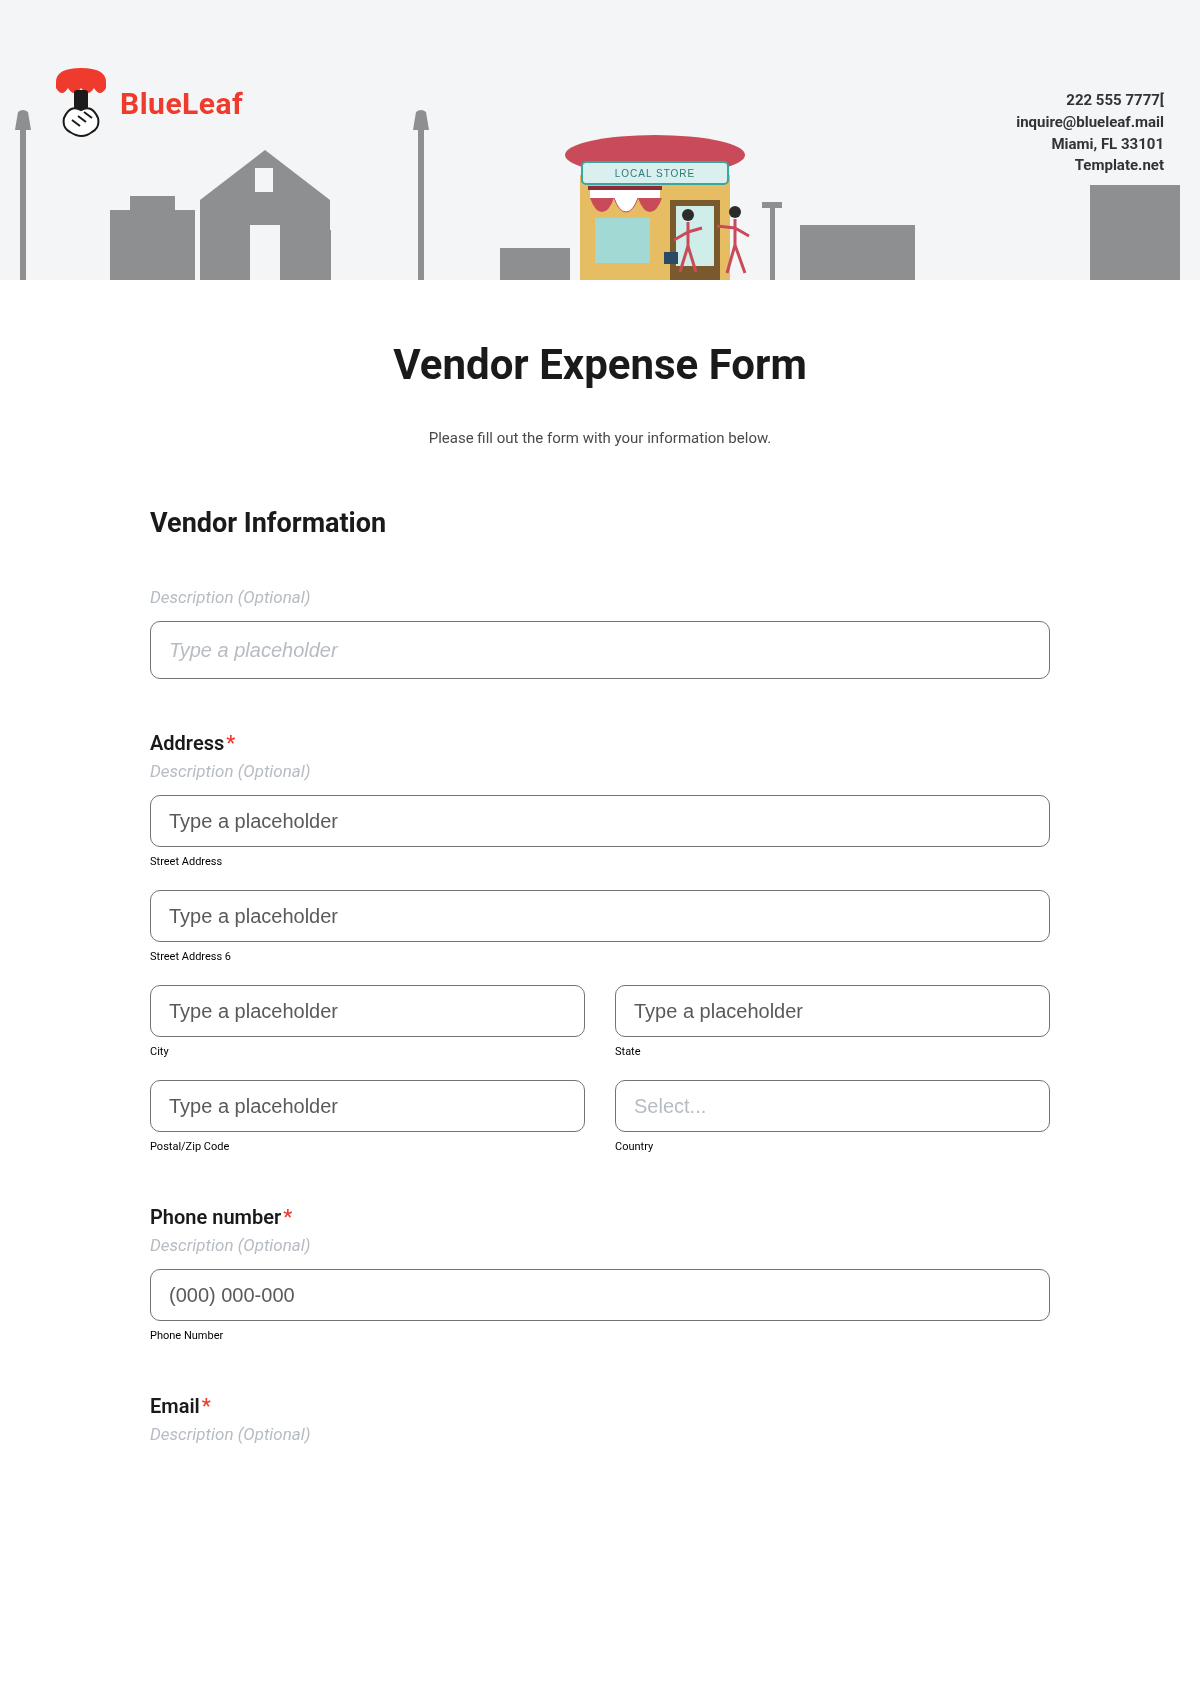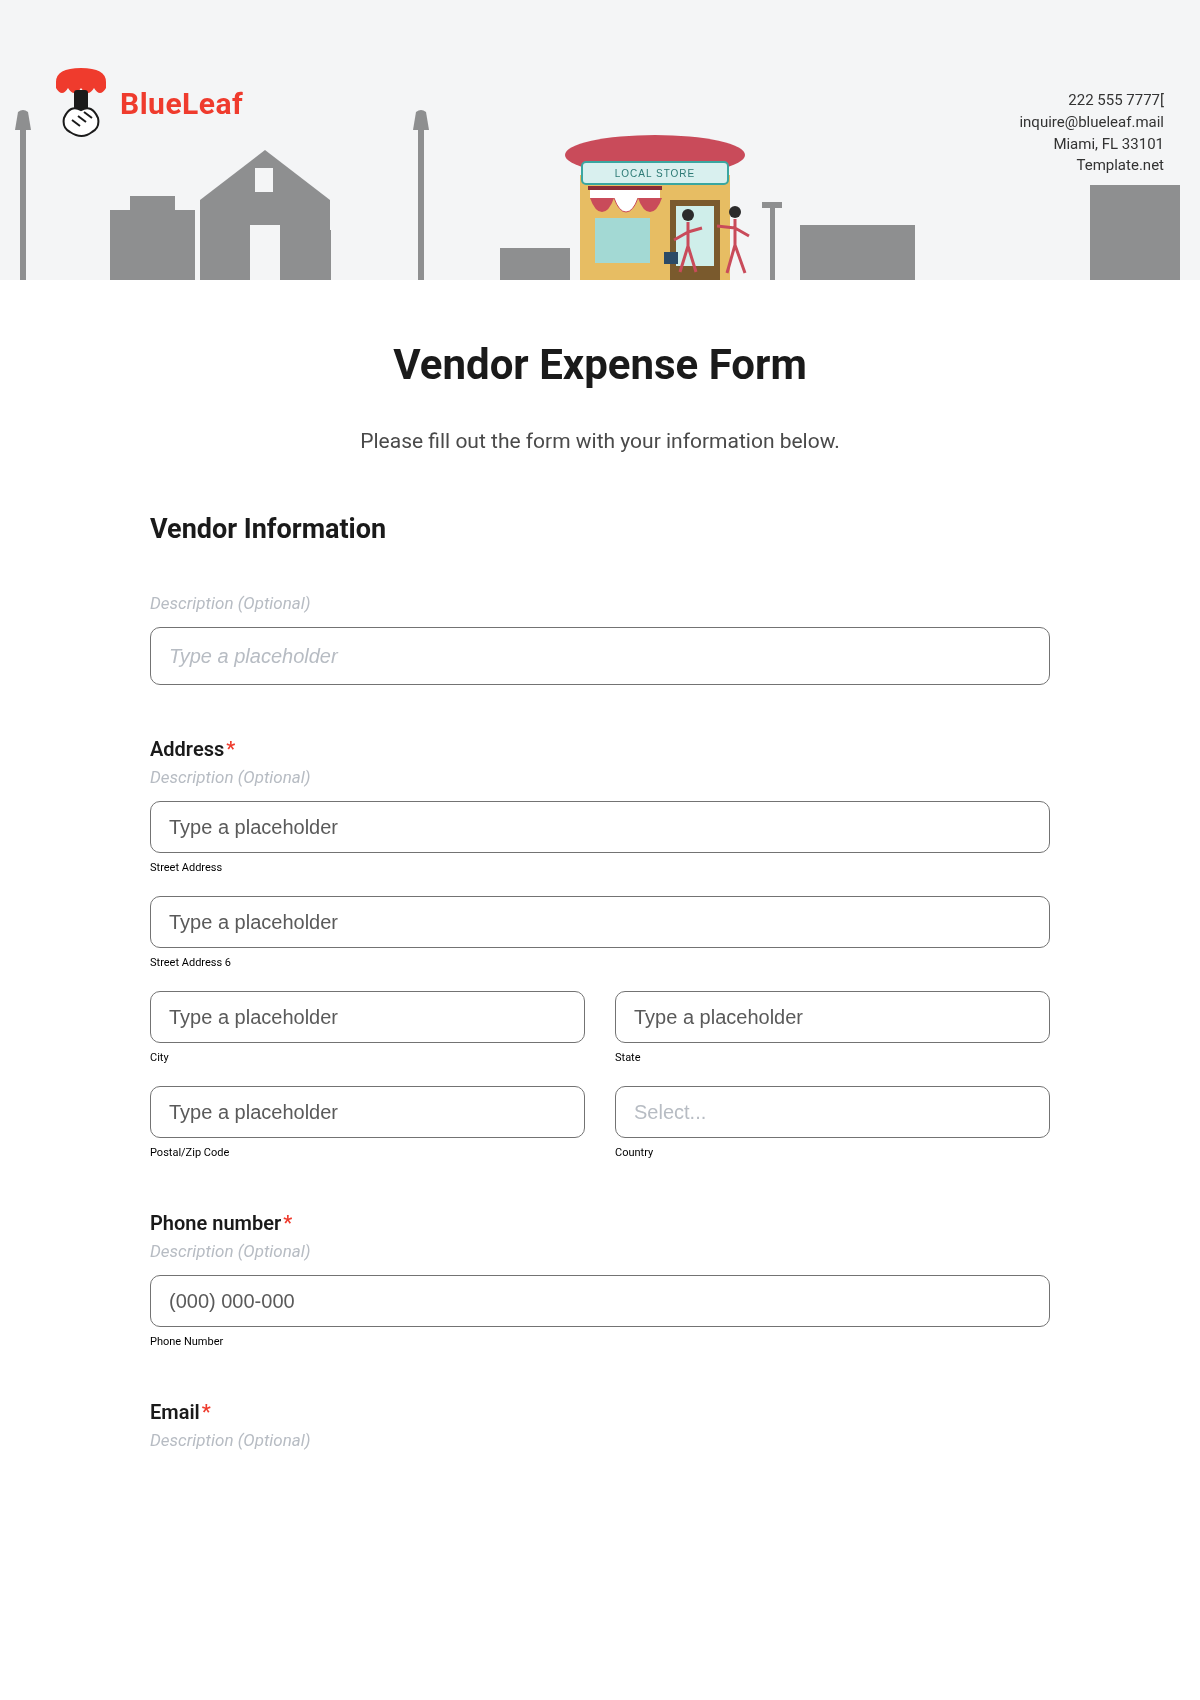--- a/index.html
+++ b/index.html
@@ -37,41 +37,42 @@
     letter-spacing: .5px;
   }
 
   .contact-block {
     position: absolute;
     right: 36px; top: 90px;
     text-align: right;
     font-size: 15px;
     line-height: 1.45;
     color: #333;
+    font-weight: bold;
   }
 
   
   .page {
     background: #fff;
     padding: 60px 0 40px 0;
   }
   .container {
     width: 900px;
     margin: 0 auto;
   }
   h1.title {
     text-align: center;
     font-size: 42px;
     font-weight: 700;
     color: #1a1a1a;
     margin-bottom: 22px;
   }
   p.subtitle {
     text-align: center;
-    font-size: 21px;
+    font-size: 15px;
     color: #4a4a4a;
     margin-bottom: 60px;
     margin-top: 40px;
   }
   h2.section {
     font-size: 27px;
     font-weight: 700;
     margin-bottom: 48px;
     color: #1a1a1a;
   }

